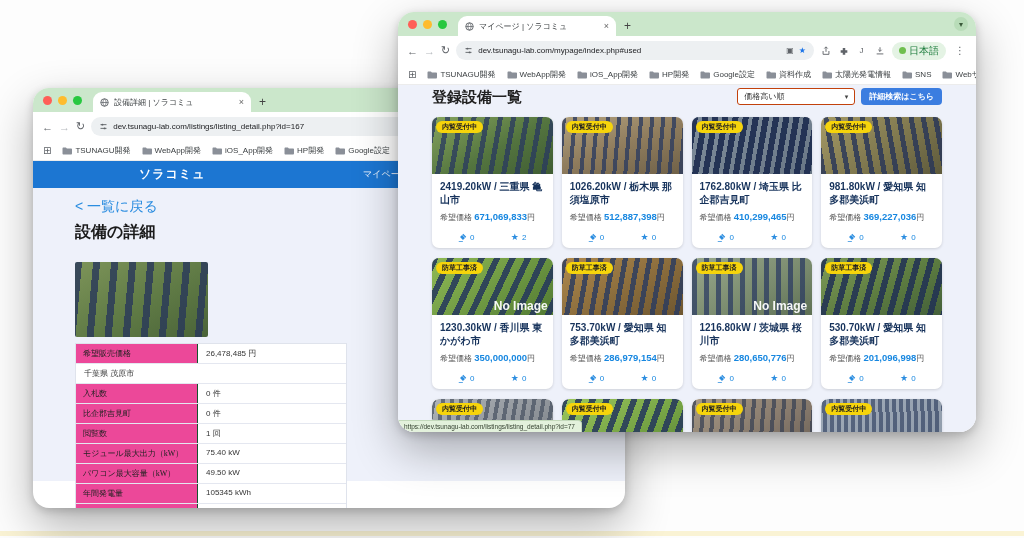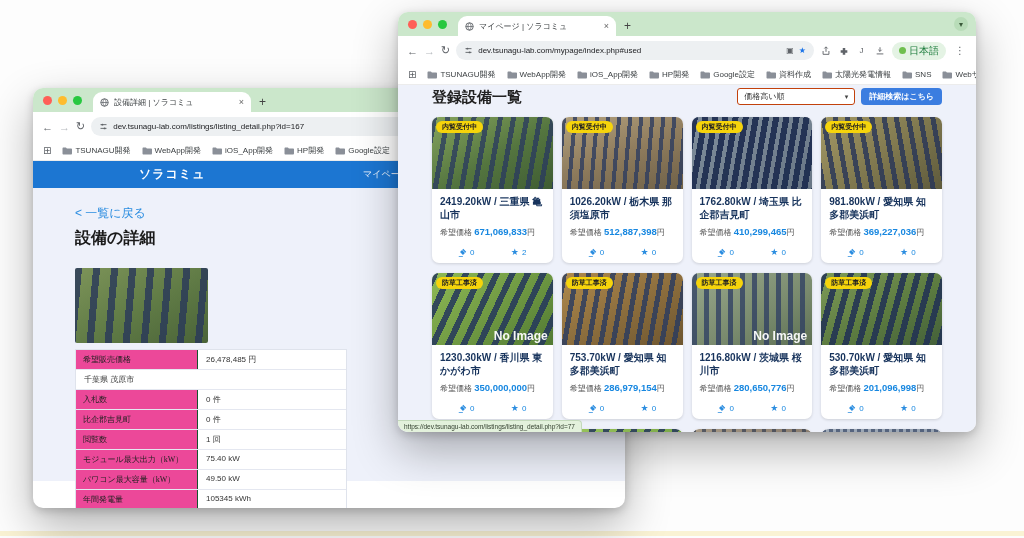--- a/index.html
+++ b/index.html
@@ -2,21 +2,21 @@
 <html><head>
 <meta charset="utf-8">
 <style>
   * { margin:0; padding:0; box-sizing:border-box; }
   html,body { width:1024px; height:538px; background:#fdfdfd; overflow:hidden;
     font-family:"Liberation Sans","DejaVu Sans",sans-serif; }
   .stage { position:relative; width:1024px; height:538px; }
   .bottom-strip { position:absolute; left:0; bottom:2px; width:100%; height:5px; background:#faf3d4; }
 
   
-  .win { position:absolute; background:#fff; border-radius:10px; overflow:hidden;
+  .win { position:absolute; background:#fff; border-radius:16px; overflow:hidden;
     box-shadow:0 18px 45px rgba(0,0,0,.30), 0 3px 10px rgba(0,0,0,.18); }
   .win.back  { left:33px;  top:88px; width:592px; height:420px; z-index:1; }
   .win.front { left:398px; top:12px; width:578px; height:420px; z-index:2; }
 
   .tabstrip { position:relative; height:24px; background:#cbe7cb; display:flex; align-items:flex-end; padding-left:10px; }
   .lights { position:absolute; left:10px; top:8px; display:flex; gap:6px; }
   .light { width:9px; height:9px; border-radius:50%; }
   .light.r { background:#ff5f57; } .light.y { background:#febc2e; } .light.g { background:#28c840; }
   .tab { width:158px; height:20px; background:#fff; border-radius:9px 9px 0 0; margin-left:50px;
     display:flex; align-items:center; gap:5px; padding:0 7px; font-size:8px; color:#3c4043; }
@@ -44,21 +44,21 @@
     font-size:8px; color:#3c4043; border-bottom:1px solid #ececec; white-space:nowrap; overflow:hidden; }
   .bookbar .apps { font-size:10px; color:#5f6368; }
   .bm, .bm-page { display:flex; align-items:center; gap:3px; flex:0 0 auto; }
   .bm-spacer { flex:1; }
 
   
   .site-header { height:27px; background:#1c76d2; display:flex; align-items:center; padding:0 14px; position:relative; }
   .brand { color:#fff; font-weight:bold; font-size:12px; letter-spacing:1px; margin-left:92px; }
   .nav-my { position:absolute; left:330px; color:#eaf3ff; font-size:9px; }
   .back-content { background:#eef1fa; height:293px; padding:5px 0 0 42px; }
-  .back-link { color:#2b8de0; font-size:12px; margin:12px 0 6px; }
+  .back-link { color:#2b8de0; font-size:14px; margin:5px 0 6px; }
   .detail-title { font-size:16px; font-weight:bold; color:#1a1a1a; margin:2px 0 19px; }
   .photo { width:133px; height:75px; border-radius:2px; }
   .photo-field { background:repeating-linear-gradient(95deg,rgba(40,55,90,.8) 0 7px,transparent 7px 18px),
     linear-gradient(150deg,#7d9459,#5f7a45 55%,#4a6338); }
   .dtable { width:272px; margin-top:6px; background:#fff; border:1px solid #dfe3ec; }
   .drow { display:flex; border-bottom:1px solid #e4e7f0; min-height:17px; align-items:stretch; }
   .drow:last-child { border-bottom:0; }
   .dlabel { width:122px; padding:4px 7px; font-size:8px; color:#222; background:#ec4899; border-right:1px solid #14532d;font-family:Liberation Serif, serif; }
   .dvalue { flex:1; padding:4px 8px; font-size:8px; color:#333; }
 
@@ -67,21 +67,21 @@
   .head-row { display:flex; align-items:flex-start; }
   .list-heading { font-size:15px; font-weight:bold; color:#222; }
   .head-controls { margin-left:auto; display:flex; gap:6px; align-items:center; }
   .sort-select { width:118px; height:17px; background:#fff; border:1px solid #c2410c; border-radius:3px;
     font-size:8px; color:#333; display:flex; align-items:center; padding:0 6px; }
   .sort-select .caret { margin-left:auto; font-size:7px; color:#444; }
   .search-btn { height:17px; background:#3b7de0; color:#fff; font-size:8px; font-weight:bold; border:none;
     border-radius:4px; padding:0 8px; display:flex; align-items:center; }
   .grid { margin-top:10px; display:grid; grid-template-columns:repeat(4,1fr); gap:10px 9px; align-items:start; }
   .card { background:#fff; border-radius:7px; overflow:hidden; box-shadow:0 1px 3px rgba(0,0,0,.14); }
-  .card-img { position:relative; height:72px;text-decoration:underline; }
+  .card-img { position:relative; height:57px;text-decoration:underline; }
   .badge { position:absolute; top:4px; left:4px; background:#f6d40b; color:#222; font-size:7px; font-weight:bold;
     padding:1px 6px; border-radius:8px; white-space:nowrap; }
   .noimg { position:absolute; right:5px; bottom:2px; color:rgba(255,255,255,.95); font-weight:bold; font-size:12px; }
   .card-body { padding:7px 8px 5px; }
   .card-title { font-size:10px; font-weight:bold; color:#17335c; line-height:1.25; }
   .price-row { margin-top:5px; font-size:8px; color:#555; }
   .price-amt { font-size:9.5px; font-weight:bold; color:#1787e0; }
   .card-foot { display:flex; margin-top:6px; padding:3px 0 1px; }
   .stat { flex:1; display:flex; align-items:center; justify-content:center; gap:3px; font-size:8px; color:#1787e0; }
   .stat .star { color:#2b8de0; font-size:9px; }

